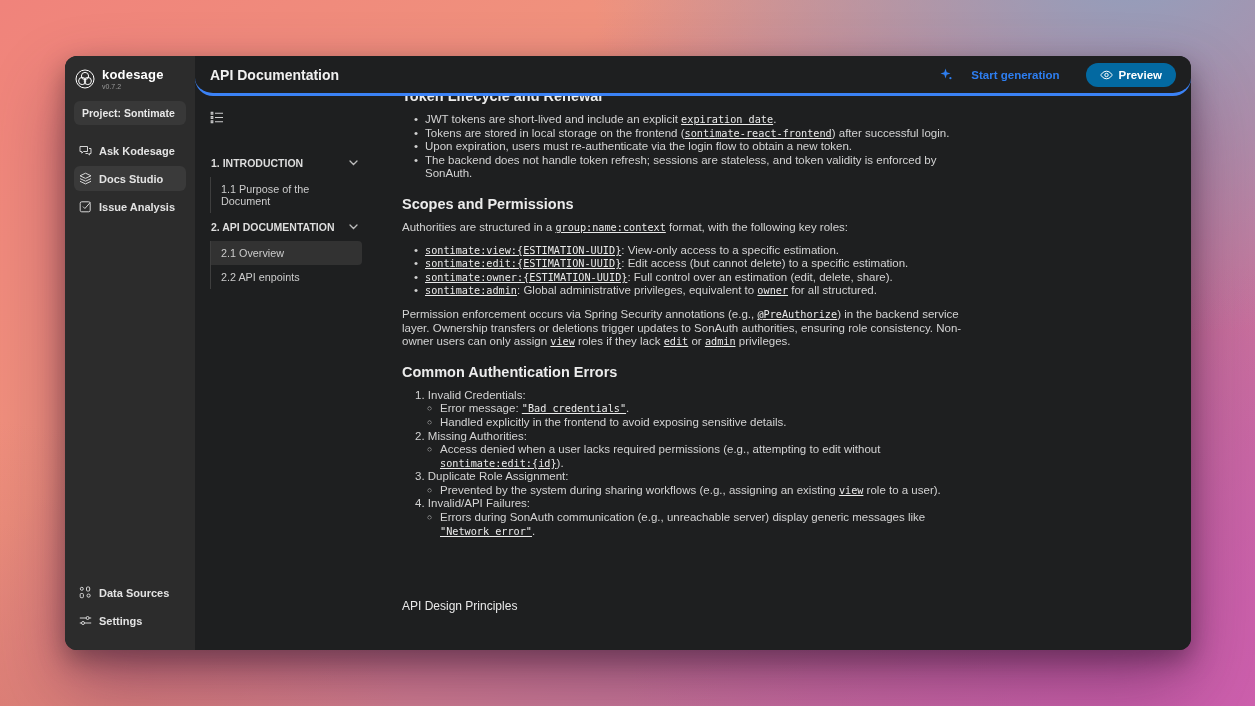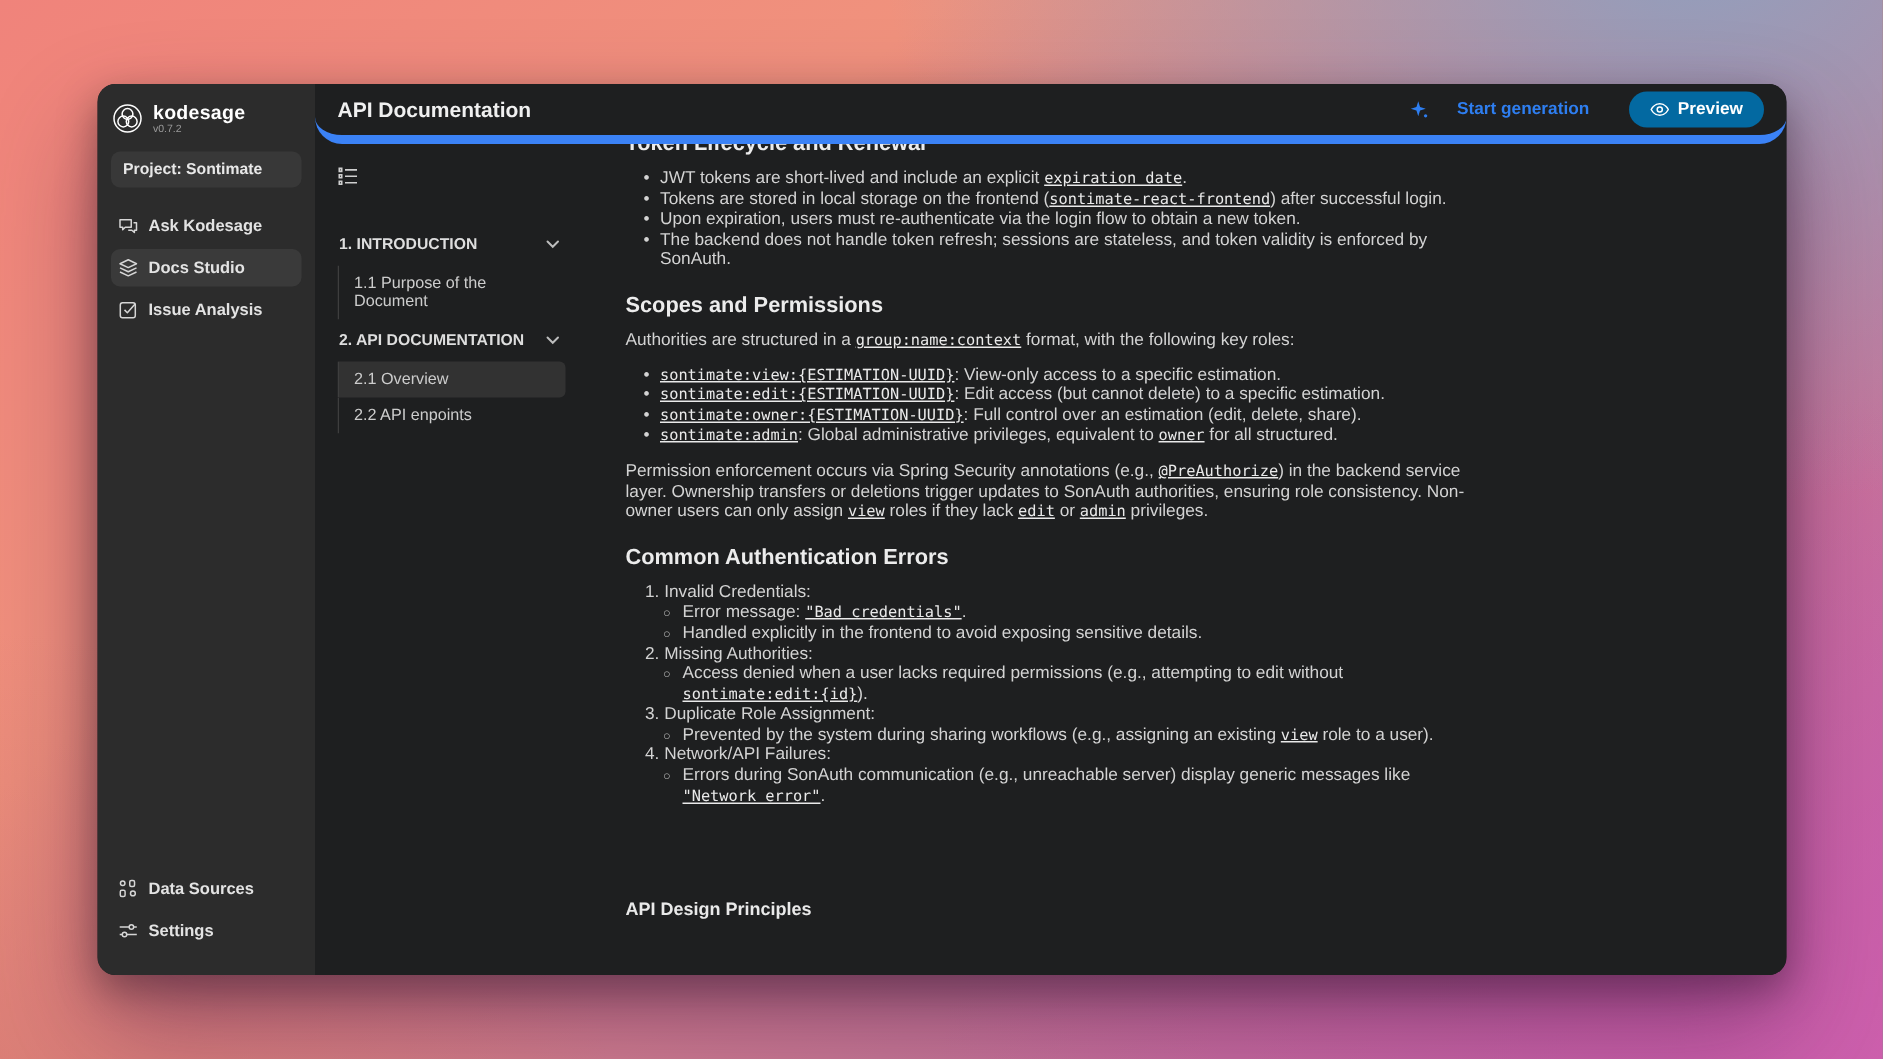--- a/index.html
+++ b/index.html
@@ -11,36 +11,36 @@
       radial-gradient(1100px 760px at 104% 104%, rgba(207,95,174,.95), rgba(207,95,174,0) 62%),
       radial-gradient(800px 600px at -5% 110%, rgba(214,120,112,.85), rgba(214,120,112,0) 60%),
       linear-gradient(140deg,#f0837b 0%,#f0927d 30%,#cb7b97 68%,#c05fa5 100%);
   }
   .window{
     position:absolute;left:65px;top:56px;width:1126px;height:594px;
     background:#1e1f20;border-radius:12px;overflow:hidden;display:flex;
     box-shadow:0 34px 70px rgba(70,20,70,.45),0 10px 26px rgba(0,0,0,.35);
   }
   
-  .sidebar{width:145px;flex-shrink:0;background:#2c2c2c;display:flex;flex-direction:column;
+  .sidebar{width:130px;flex-shrink:0;background:#2c2c2c;display:flex;flex-direction:column;
     padding:10px 9px 14px;box-sizing:border-box;}
   .logo-row{display:flex;align-items:flex-start;gap:6px;padding:2px 0 11px 0;}
   .logo-name{font-size:13px;font-weight:700;color:#ffffff;letter-spacing:.2px;line-height:13px;}
   .logo-ver{font-size:7px;color:#9a9a9a;margin-top:2px;}
   .project-box{background:#383838;border-radius:6px;font-size:10.5px;font-weight:600;
     color:#e8e8e8;padding:6px 8px;margin-bottom:13px;cursor:default;white-space:nowrap;}
   .nav-item{display:flex;align-items:center;gap:7px;padding:6px 5px;border-radius:6px;
     font-size:11px;font-weight:600;color:#e3e3e3;margin-bottom:3px;white-space:nowrap;cursor:default;}
   .nav-item.active{background:#3a3a3a;}
   .nav-item svg{flex-shrink:0;}
   .sidebar-spacer{flex:1;}
   
   .main{flex:1;display:flex;flex-direction:column;min-width:0;background:#1e1f20;}
   .header{height:40px;flex-shrink:0;display:flex;align-items:center;padding:0 15px;
-    border-bottom:6px solid #3b82f6;box-sizing:border-box;border-radius:18px;}
+    border-bottom:3px solid #3b82f6;box-sizing:border-box;border-radius:18px;}
   .header-title{font-size:14px;font-weight:700;color:#f0f0f0;}
   .header-actions{margin-left:auto;display:flex;align-items:center;gap:20px;}
   .start-gen{display:flex;align-items:center;gap:18px;color:#2e7ef0;font-size:11.5px;
     font-weight:600;background:none;border:none;cursor:pointer;font-family:inherit;}
   .preview-btn{display:flex;align-items:center;gap:6px;background:#0369a1;color:#fff;
     font-size:11.5px;font-weight:600;border:none;border-radius:14px;padding:6px 14px;
     cursor:pointer;font-family:inherit;}
   .content{flex:1;display:flex;min-height:0;}
   
   .toc{width:177px;flex-shrink:0;padding:15px 10px 0 15px;box-sizing:border-box;}
@@ -48,21 +48,21 @@
   .toc-section{display:flex;align-items:center;justify-content:space-between;
     padding:8px 4px 8px 1px;font-size:10.5px;font-weight:700;color:#dedede;cursor:default;}
   .toc-sub{border-left:1px solid #3e3e3e;padding:6px 8px 6px 10px;font-size:10.8px;
     color:#cccccc;cursor:default;border-radius:0 4px 4px 0;}
   .toc-sub.active{background:#323232;}
   
   .doc{flex:1;padding:1px 28px 0 30px;overflow:hidden;max-width:560px;
     color:#d3d3d3;font-size:11.5px;line-height:13.6px;}
   .doc h3{font-size:14.5px;font-weight:700;color:#ececec;margin:15px 0 9px;line-height:16px;}
   .doc h3.clipped{margin-top:-9px;}
-  .doc h4{font-size:12px;font-weight:700;color:#e9e9e9;margin:36px 0 9px;}
+  .doc h4{font-size:12px;font-weight:400;color:#e9e9e9;margin:36px 0 9px;}
   .doc p{margin:9px 0;}
   .doc ul.bullets{margin:8px 0 10px;padding-left:23px;list-style:none;}
   .doc ul.bullets>li{position:relative;margin:0;}
   .doc ul.bullets>li::before{content:"\2022";position:absolute;left:-11px;color:#d3d3d3;}
   .doc ol.numbered{margin:8px 0;padding-left:13px;list-style:none;counter-reset:num;}
   .doc ol.numbered>li{counter-increment:num;}
   .doc .ol-title::before{content:counter(num) ". ";}
   .doc ul.circle{list-style:none;padding-left:25px;margin:0;}
   .doc ul.circle>li{position:relative;}
   .doc ul.circle>li::before{content:"\25CB";position:absolute;left:-13px;top:0;
@@ -228,21 +228,21 @@
             <li><span class="ol-title">Invalid Credentials:</span><ul class="circle">
                 <li><span>Error message: </span><code>"Bad credentials"</code><span>.</span></li>
                 <li><span>Handled explicitly in the frontend to avoid exposing sensitive details.</span></li>
               </ul></li>
             <li><span class="ol-title">Missing Authorities:</span><ul class="circle">
                 <li><span>Access denied when a user lacks required permissions (e.g., attempting to edit without </span><code>sontimate:edit:{id}</code><span>).</span></li>
               </ul></li>
             <li><span class="ol-title">Duplicate Role Assignment:</span><ul class="circle">
                 <li><span>Prevented by the system during sharing workflows (e.g., assigning an existing </span><code>view</code><span> role to a user).</span></li>
               </ul></li>
-            <li><span class="ol-title">Network/API Failures:</span><ul class="circle">
+            <li><span class="ol-title">Invalid/API Failures:</span><ul class="circle">
                 <li><span>Errors during SonAuth communication (e.g., unreachable server) display generic messages like </span><code>"Network error"</code><span>.</span></li>
               </ul></li>
           </ol>
           <div class="spacer"></div>
           <h4>API Design Principles</h4>
         </div>
     </div>
   </div>
 </div>
 

